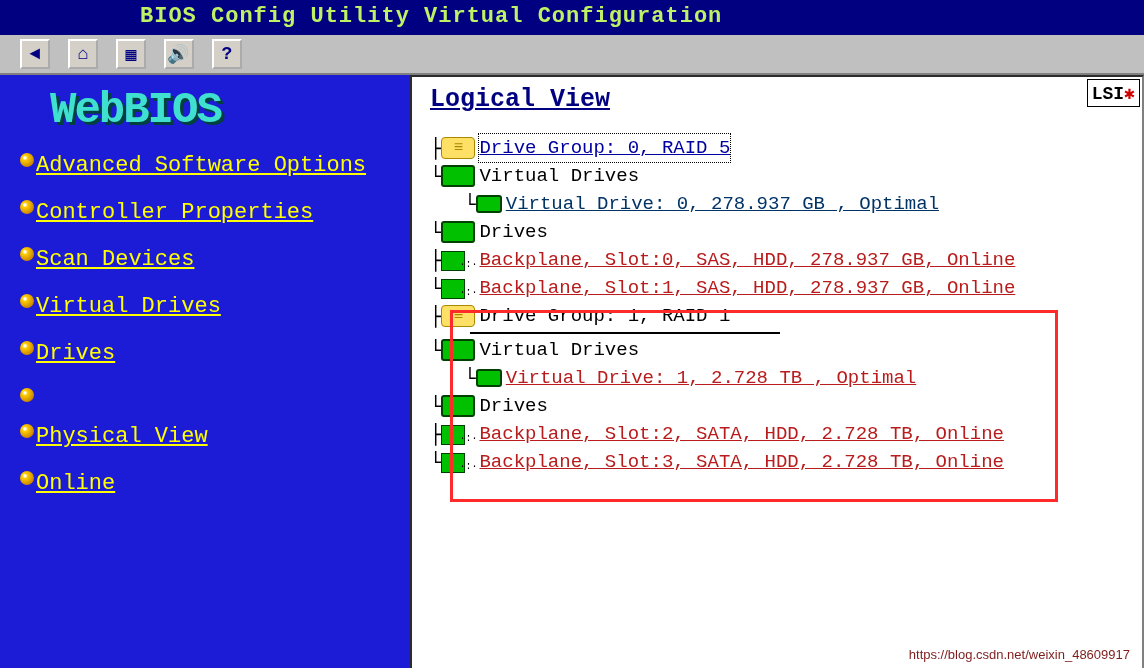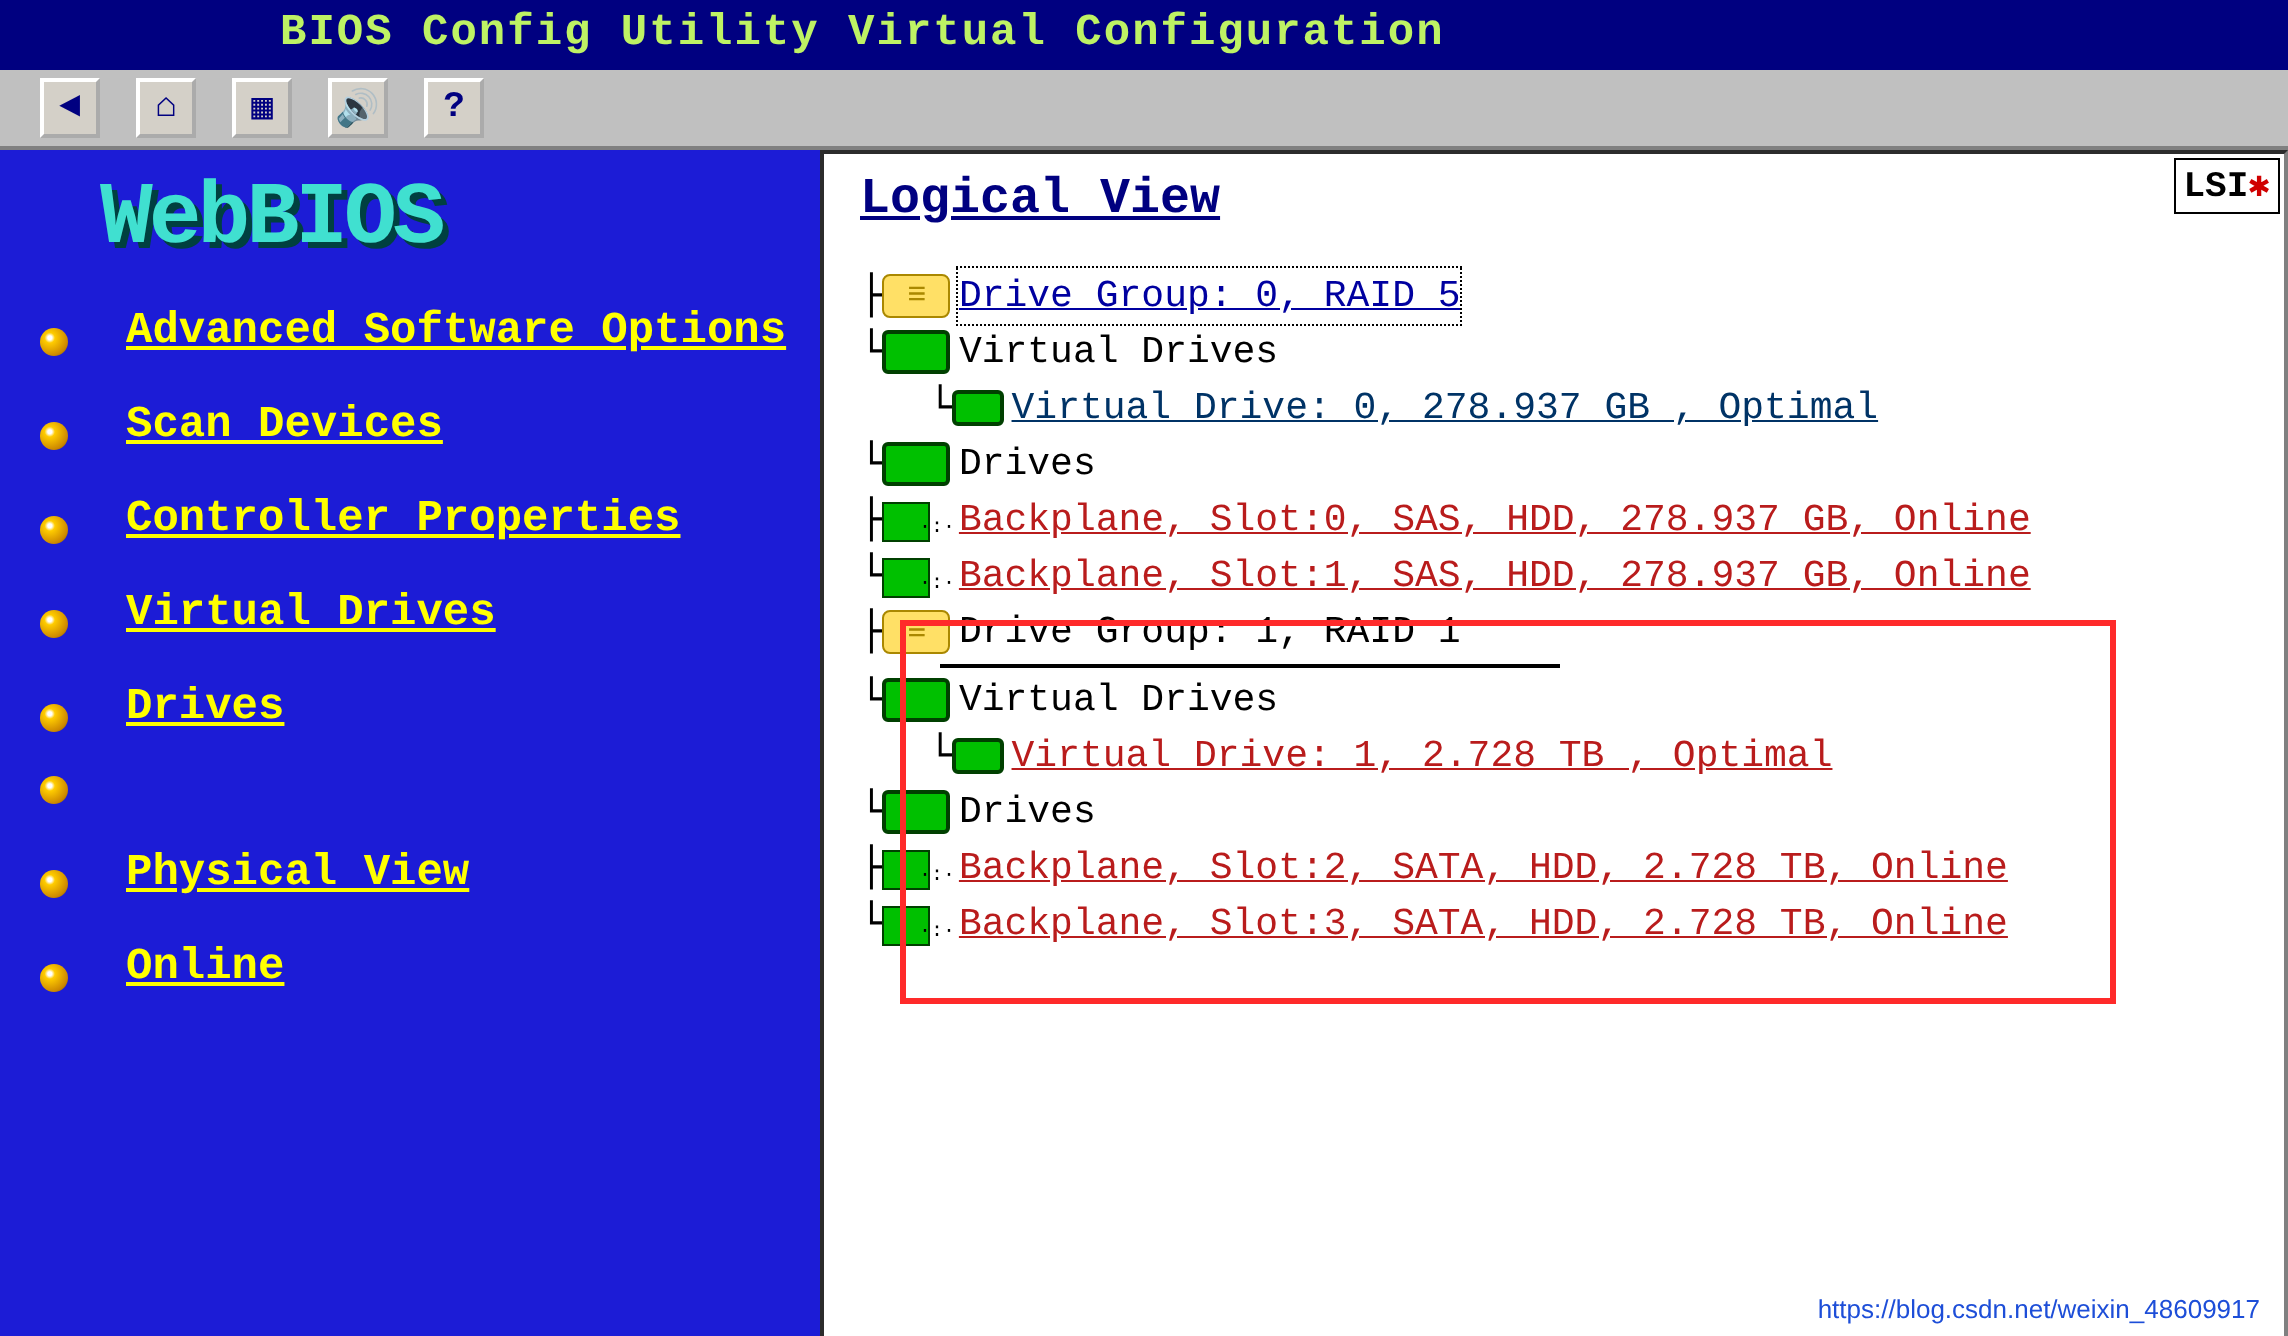--- a/index.html
+++ b/index.html
@@ -55,24 +55,23 @@
     font-size: 44px;
     font-weight: bold;
     letter-spacing: -2px;
     color: #40e0d0;
     text-shadow: 3px 3px 0 #004040;
     margin: 0 0 18px 30px;
   }
   .menu { list-style: none; padding: 0; margin: 0; }
   .menu li {
     display: flex;
-    align-items: flex-end;
-    gap: 29px;
+    align-items: flex-start;
+    gap: 2px;
     margin-bottom: 22px;
-    font-weight: bold;
   }
   .bullet {
     width: 14px; height: 14px;
     background: radial-gradient(circle at 35% 35%, #fff 8%, #ffcc00 20%, #cc8800 70%, #664400);
     border-radius: 50%;
     flex-shrink: 0;
   }
   .menu a {
     color: #ffff00;
     font-size: 22px;
@@ -149,21 +148,21 @@
     border: 3px solid #ff2a2a;
     left: 450px;
     top: 310px;
     width: 608px;
     height: 192px;
     pointer-events: none;
   }
   .watermark {
     position: absolute;
     bottom: 6px; right: 14px;
-    color: #1d4ed8;
+    color: #7f1d1d;
     font-family: Arial, sans-serif;
     font-size: 13px;
   }
 </style>
 </head>
 <body>
 
 <div class="titlebar">BIOS Config Utility Virtual Configuration</div>
 
 <div class="toolbar">
@@ -177,25 +176,25 @@
 <div class="workspace">
   <div class="sidebar">
     <div class="logo">WebBIOS</div>
     <ul class="menu">
       <li>
           <span class="bullet"></span>
           <a>Advanced Software Options</a>
         </li>
       <li>
           <span class="bullet"></span>
+          <a>Controller Properties</a>
+        </li>
+      <li>
+          <span class="bullet"></span>
           <a>Scan Devices</a>
-        </li>
-      <li>
-          <span class="bullet"></span>
-          <a>Controller Properties</a>
         </li>
       <li>
           <span class="bullet"></span>
           <a>Virtual Drives</a>
         </li>
       <li>
           <span class="bullet"></span>
           <a>Drives</a>
         </li>
       <li>

